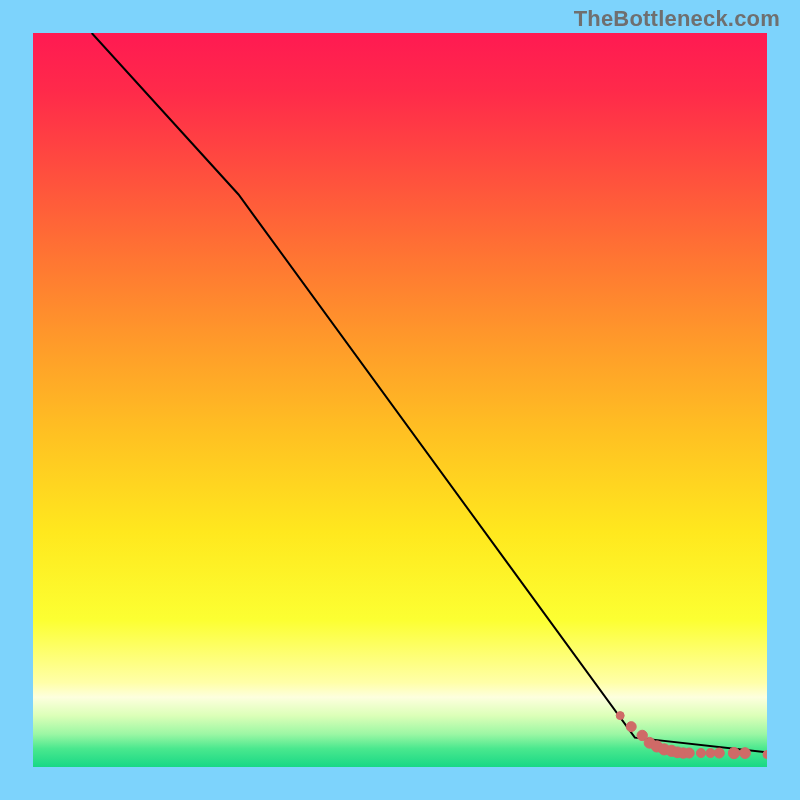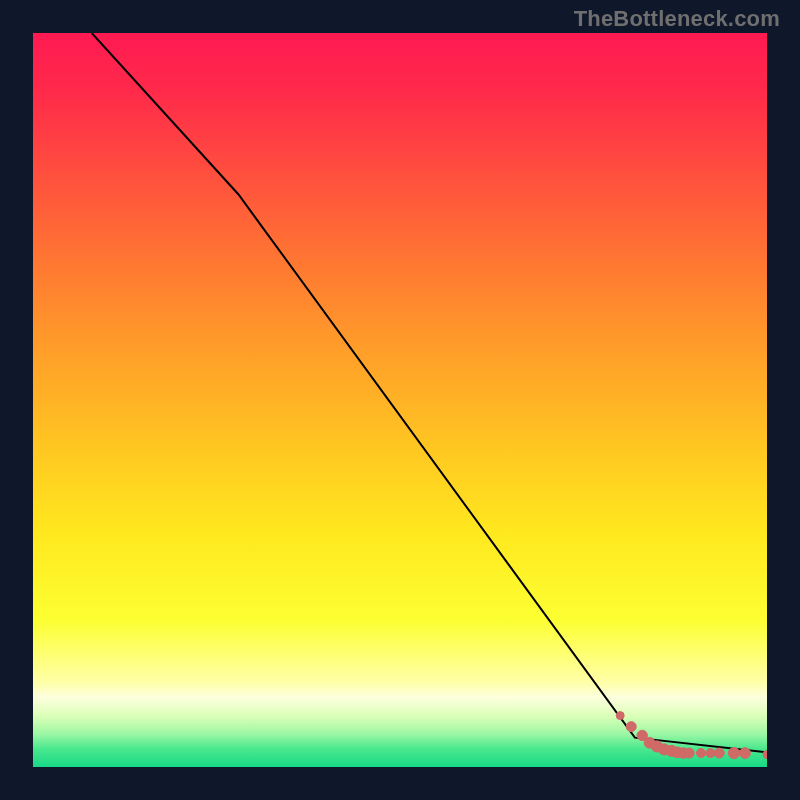--- a/index.html
+++ b/index.html
@@ -8,21 +8,21 @@
     width: 800px;
     height: 800px;
     overflow: hidden;
     background: #000;
     font-family: Arial, Helvetica, sans-serif;
   }
   .stage {
     position: relative;
     width: 800px;
     height: 800px;
-    background: #0f172a;
+    background: #7dd3fc;
   }
   .plot-area {
     position: absolute;
     left: 33px;
     top: 33px;
     width: 734px;
     height: 734px;
     overflow: hidden;
   }
   .watermark {

